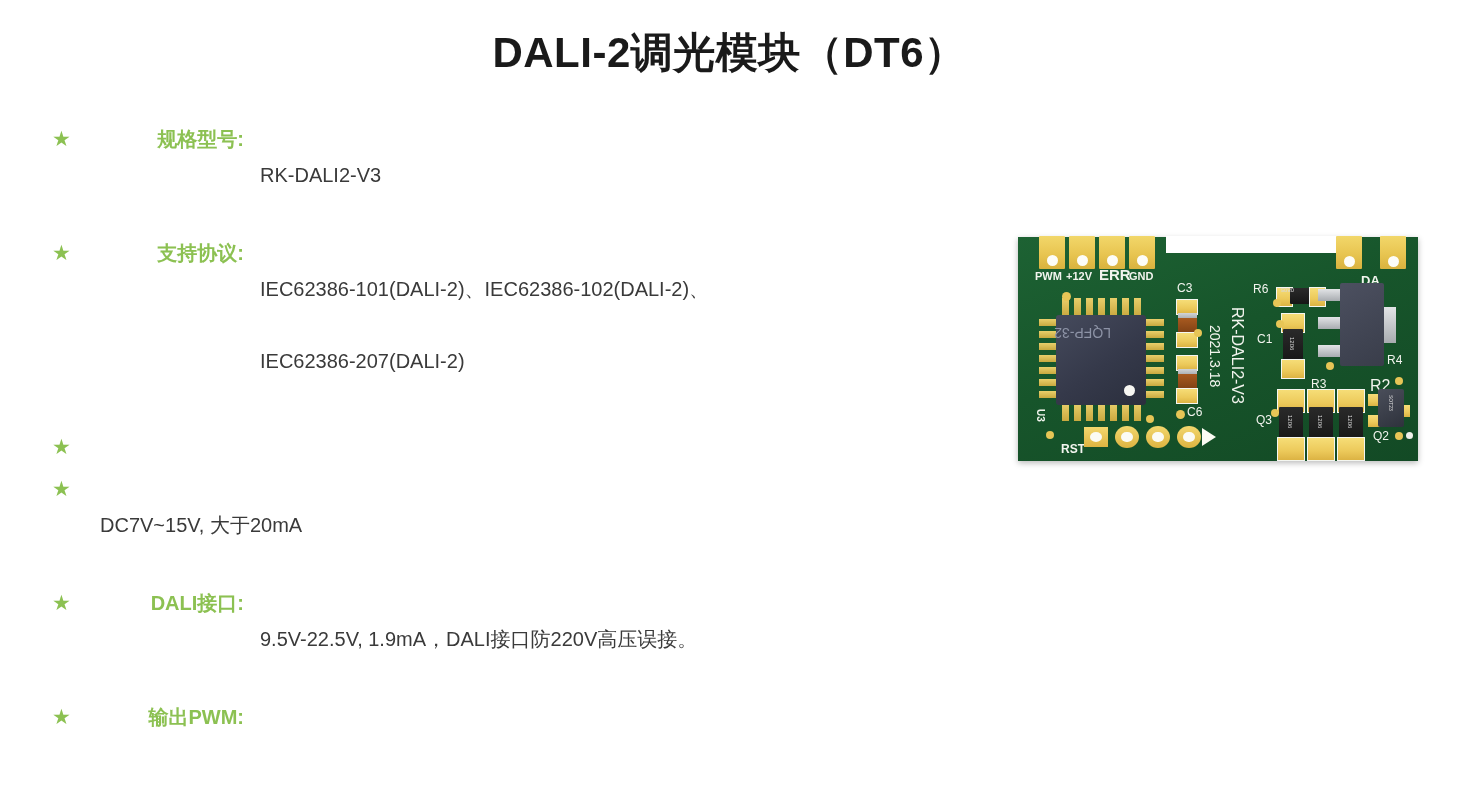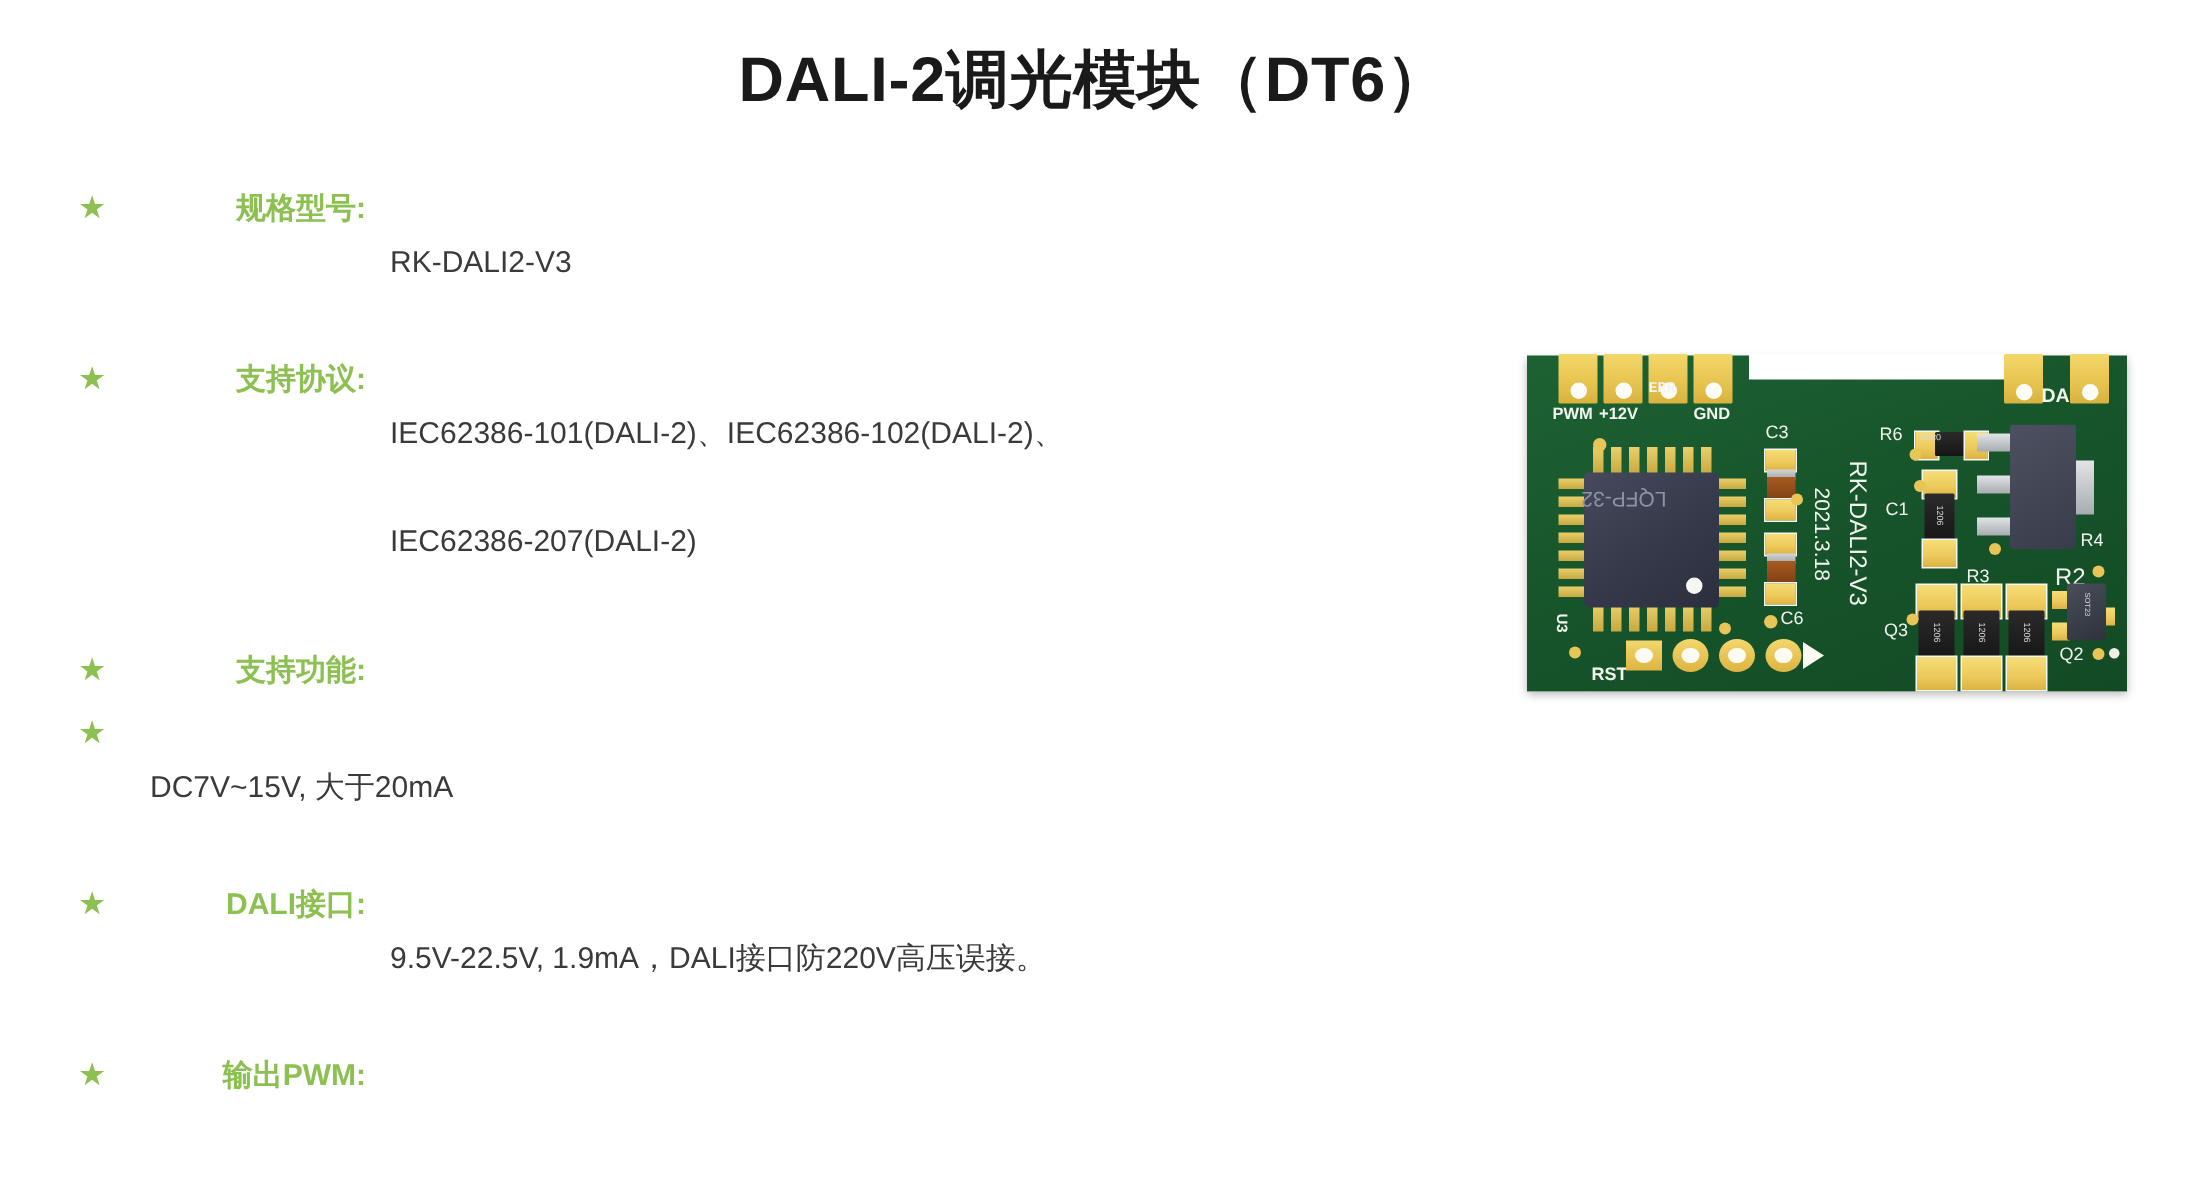--- a/index.html
+++ b/index.html
@@ -230,21 +230,20 @@
       <div class="value">
         <span class="ln">IEC62386-101(DALI-2)、IEC62386-102(DALI-2)、</span>
         <span class="ln">IEC62386-207(DALI-2)</span>
       </div>
     </div>
 
     <div class="gap-sm"></div>
 
     <div class="spec-row">
       <div class="star">★</div>
-      <div class="label">支持功能:</div>
     </div>
 
     <div class="spec-row">
       <div class="star">★</div>
       <div class="value">
         <span class="ln">DC7V~15V, 大于20mA</span>
       </div>
     </div>
 
     <div class="spec-row">
@@ -274,28 +273,28 @@
     <div class="edge-hole" style="left:29px;  top:18px; width:11px; height:11px;"></div>
     <div class="edge-gold" style="left:51px;  top:-1px; width:26px; height:33px;"></div>
     <div class="edge-hole" style="left:59px;  top:18px; width:11px; height:11px;"></div>
     <div class="edge-gold" style="left:81px;  top:-1px; width:26px; height:33px;"></div>
     <div class="edge-hole" style="left:89px;  top:18px; width:11px; height:11px;"></div>
     <div class="edge-gold" style="left:111px; top:-1px; width:26px; height:33px;"></div>
     <div class="edge-hole" style="left:119px; top:18px; width:11px; height:11px;"></div>
 
     <div class="silk" style="left:17px;  top:33px; font-size:11px;">PWM</div>
     <div class="silk" style="left:48px;  top:33px; font-size:11px;">+12V</div>
-    <div class="silk" style="left:81px;  top:17px; font-size:10px;font-family:Liberation Mono, monospace;">ERR</div>
+    <div class="silk" style="left:81px;  top:29px; font-size:15px;">ERR</div>
     <div class="silk" style="left:111px; top:33px; font-size:11px;">GND</div>
 
     <div class="edge-gold" style="left:318px; top:-1px; width:26px; height:33px;"></div>
     <div class="edge-hole" style="left:326px; top:19px; width:11px; height:11px;"></div>
     <div class="edge-gold" style="left:362px; top:-1px; width:26px; height:33px;"></div>
     <div class="edge-hole" style="left:370px; top:19px; width:11px; height:11px;"></div>
-    <div class="silk" style="left:343px; top:19px; font-size:13px;">DA</div>
+    <div class="silk" style="left:343px; top:36px; font-size:13px;">DA</div>
 
     <div class="qfp-pin" style="left:44px;  top:61px; width:7px; height:18px;"></div>
     <div class="qfp-pin" style="left:56px;  top:61px; width:7px; height:18px;"></div>
     <div class="qfp-pin" style="left:68px;  top:61px; width:7px; height:18px;"></div>
     <div class="qfp-pin" style="left:80px;  top:61px; width:7px; height:18px;"></div>
     <div class="qfp-pin" style="left:92px;  top:61px; width:7px; height:18px;"></div>
     <div class="qfp-pin" style="left:104px; top:61px; width:7px; height:18px;"></div>
     <div class="qfp-pin" style="left:116px; top:61px; width:7px; height:18px;"></div>
     <div class="qfp-pin" style="left:44px;  top:166px; width:7px; height:18px;"></div>
     <div class="qfp-pin" style="left:56px;  top:166px; width:7px; height:18px;"></div>

